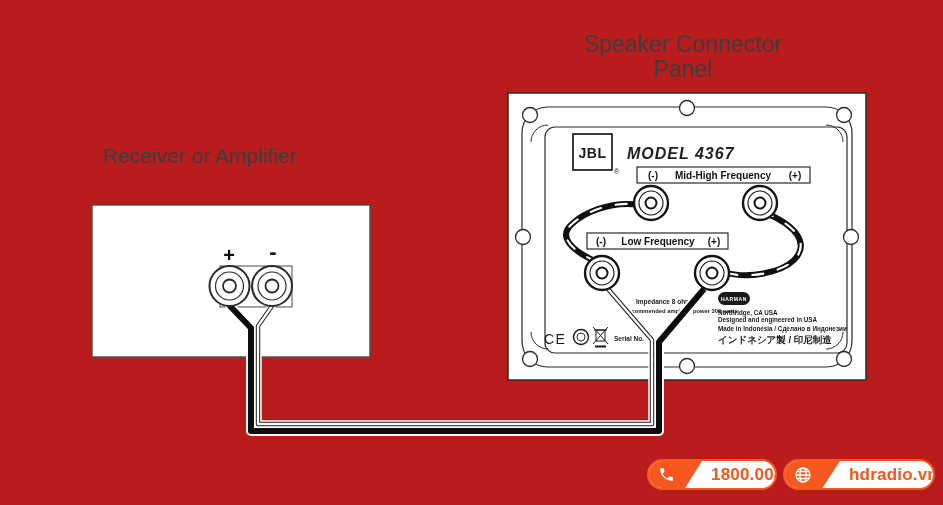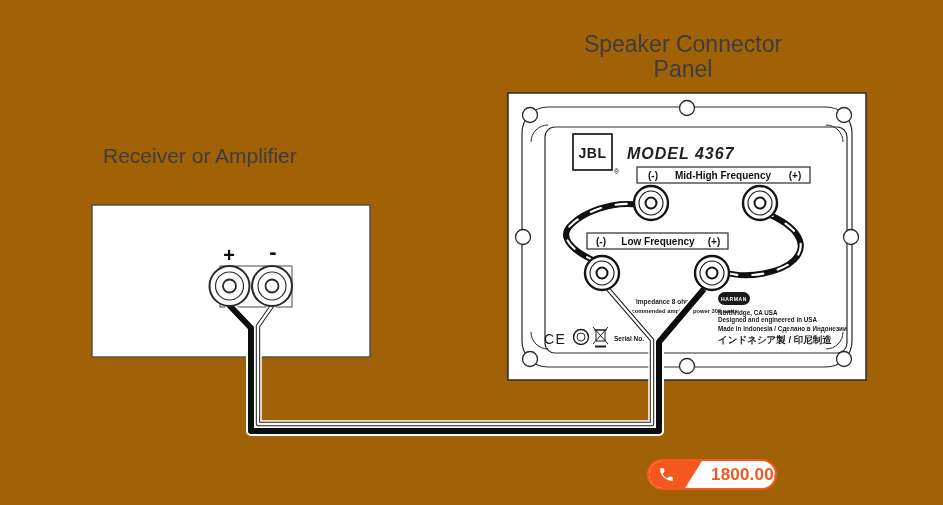--- a/index.html
+++ b/index.html
@@ -1,17 +1,17 @@
 <!DOCTYPE html>
 <html><head>
 <meta charset="utf-8">
 <style>
   html,body{margin:0;padding:0;background:#fff;}
   .stage{
-    position:relative;width:943px;height:505px;background:#a16207;
+    position:relative;width:943px;height:505px;background:#b91c1c;
     font-family:"Liberation Sans",sans-serif;overflow:hidden;
   }
   .stage svg{position:absolute;left:0;top:0;}
   svg text{font-family:"Liberation Sans","DejaVu Sans",sans-serif;}
   
   .badge{
     position:absolute;height:31px;box-sizing:border-box;
     border:2px solid #F4581E;border-radius:16px;background:#fff;
     display:flex;align-items:center;overflow:hidden;
   }
@@ -178,14 +178,26 @@
 
   <div class="badge badge-phone">
     <span class="flag">
       <svg width="17" height="17" viewBox="0 0 24 24">
         <path fill="#ffffff" d="M6.62 10.79c1.44 2.83 3.76 5.14 6.59 6.59l2.2-2.2c.27-.27.67-.36 1.02-.24 1.12.37 2.33.57 3.57.57.55 0 1 .45 1 1V20c0 .55-.45 1-1 1-9.39 0-17-7.61-17-17 0-.55.45-1 1-1h3.5c.55 0 1 .45 1 1 0 1.25.2 2.45.57 3.57.11.35.03.74-.25 1.02l-2.2 2.2z"></path>
       </svg>
     </span>
     <span class="label">1800.0042</span>
   </div>
 
+  <div class="badge badge-web">
+    <span class="flag">
+      <svg width="18" height="18" viewBox="0 0 18 18" fill="none" stroke="#ffffff" stroke-width="1.3">
+        <circle cx="9" cy="9" r="7"></circle>
+        <ellipse cx="9" cy="9" rx="3.2" ry="7"></ellipse>
+        <line x1="2" y1="9" x2="16" y2="9"></line>
+        <line x1="3" y1="5.5" x2="15" y2="5.5"></line>
+        <line x1="3" y1="12.5" x2="15" y2="12.5"></line>
+      </svg>
+    </span>
+    <span class="label">hdradio.vn</span>
+  </div>
 
 </div>
 
 </body></html>

